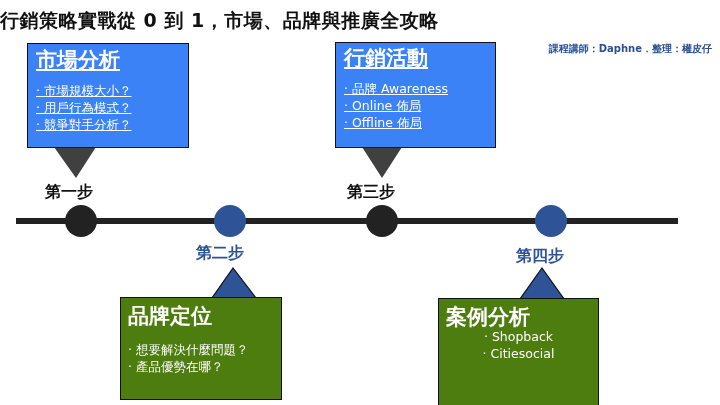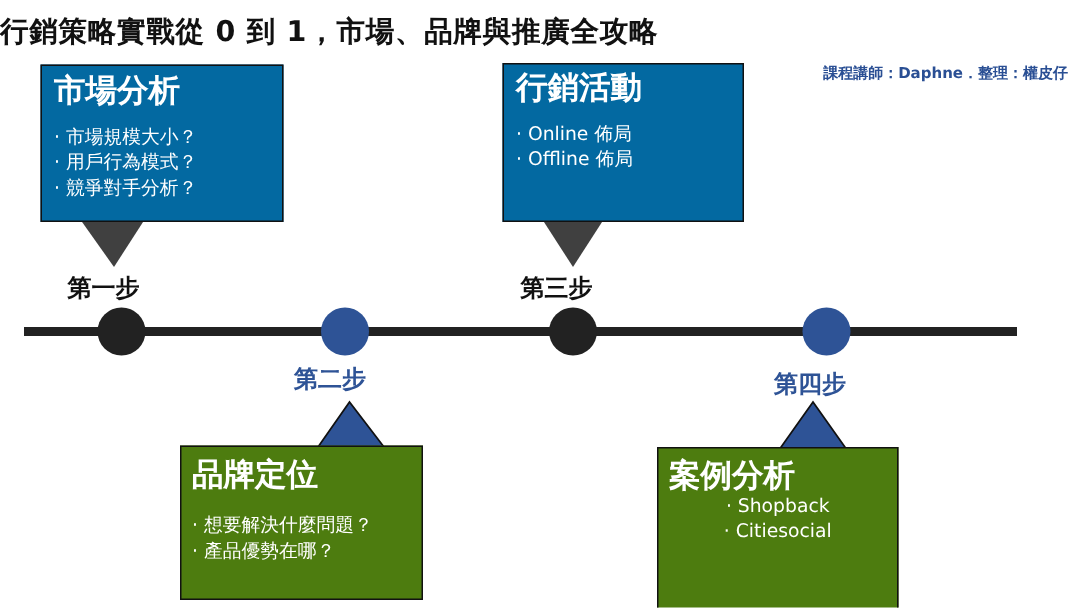--- a/index.html
+++ b/index.html
@@ -2,21 +2,21 @@
 <html><head>
   <meta charset="utf-8">
   <style>
     html, body { margin:0; padding:0; }
     body { width:720px; height:405px; background:#ffffff; position:relative; overflow:hidden;
       font-family:"DejaVu Sans", "Liberation Sans", sans-serif; }
     .title { position:absolute; left:0; top:8px; width:720px; text-align:left;
       font-size:19px; font-weight:bold; color:#111; letter-spacing:0.5px; }
     .credit { position:absolute; right:8px; top:42px; font-size:10px; color:#2a4f94; font-weight:bold; }
     .callout { position:absolute; box-sizing:border-box; border:1.5px solid #111; color:#fff; }
-    .callout.dark { background:#0369a1; }
+    .callout.dark { background:#3b82f6;text-decoration:underline; }
     .callout.blue { background:#4d7c0f; }
     .callout h2 { margin:0; font-size:21px; font-weight:bold; line-height:1; }
     .callout ul { list-style:none; margin:0; padding:0; }
     .callout li { font-size:12.5px; line-height:17px; white-space:nowrap; }
     .callout li::before { content:"· "; }
     svg.timeline { position:absolute; left:0; top:0; }
     .step { position:absolute; font-size:16px; font-weight:bold; }
     .step.dark { color:#111; }
     .step.blue { color:#2e5396; }
   </style>
@@ -46,20 +46,21 @@
   <ul style="margin-top:11px;">
     <li>市場規模大小？</li>
     <li>用戶行為模式？</li>
     <li>競爭對手分析？</li>
   </ul>
 </div>
 
 <div class="callout dark" style="left:335px; top:42px; width:161px; height:106px; padding:5px 8px;">
   <h2>行銷活動</h2>
   <ul style="margin-top:11px;">
+    <li>品牌 Awareness</li>
     <li>Online 佈局</li>
     <li>Offline 佈局</li>
   </ul>
 </div>
 
 <div class="callout blue" style="left:120px; top:297px; width:162px; height:103px; padding:8px 7px;">
   <h2>品牌定位</h2>
   <ul style="margin-top:14px;">
     <li>想要解決什麼問題？</li>
     <li>產品優勢在哪？</li>

